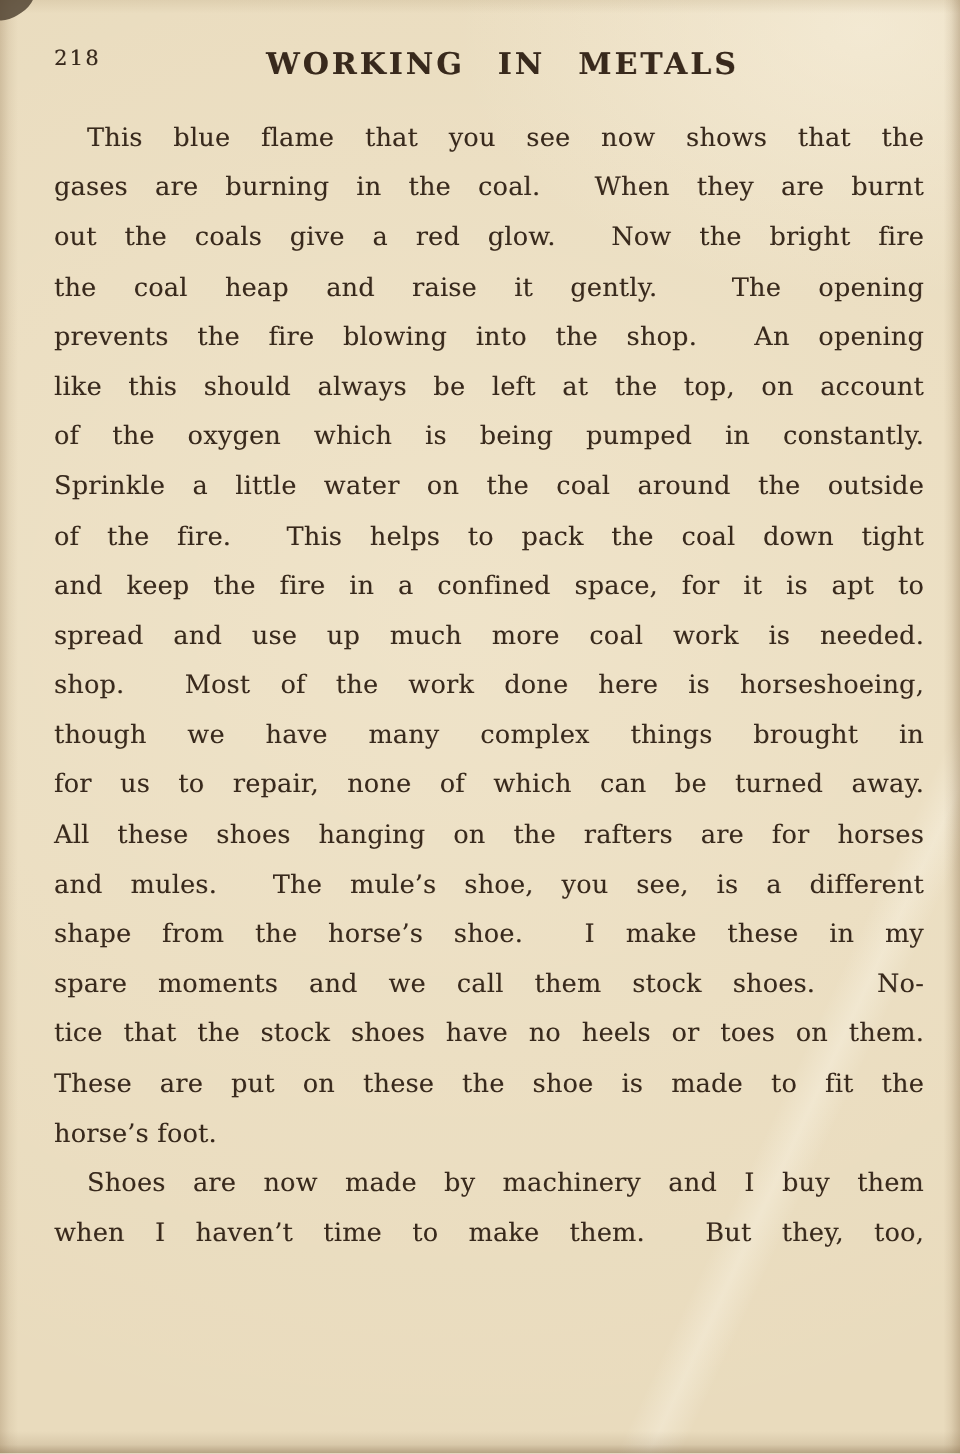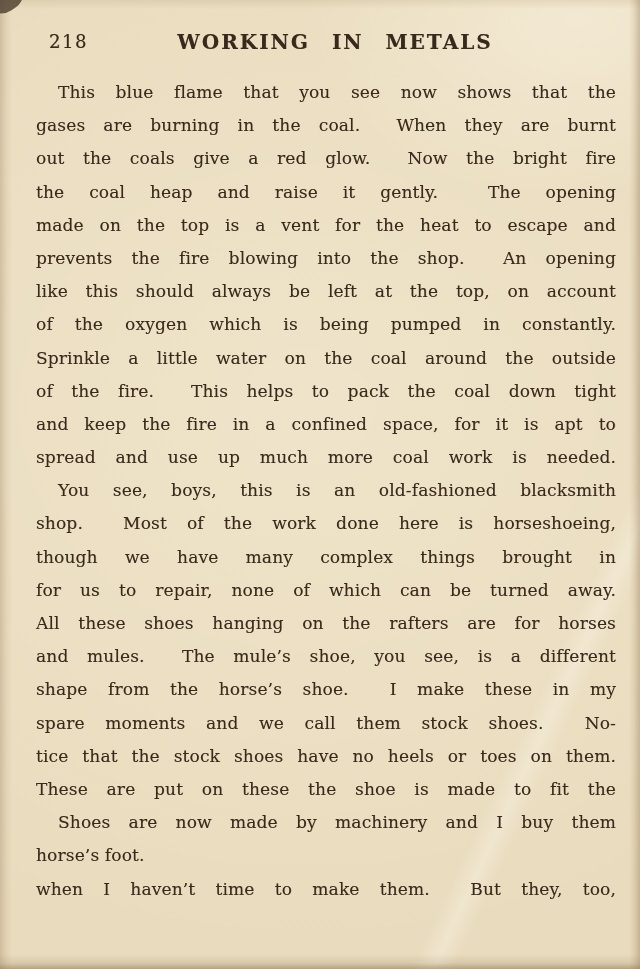--- a/index.html
+++ b/index.html
@@ -38,22 +38,22 @@
   }
   .header {
     position: absolute;
     left: 36px; right: 24px;
     top: 30px;
     height: 26px;
     text-align: center;
   }
   .page-number {
     position: absolute;
-    left: 13px; top: 1px;
-    font-size: 18px;
+    left: 0; top: 1px;
+    font-size: 14px;
     letter-spacing: 1.5px;
     text-shadow: 0.4px 0.4px 0 rgba(52,38,26,0.45);
   }
   .header-title {
     display: inline-block;
     margin-left: 18px;
     font-size: 20px;
     font-weight: 700;
     letter-spacing: 2px;
     word-spacing: 13px;
@@ -86,35 +86,33 @@
   <div class="header">
     <span class="page-number">218</span>
     <span class="header-title">WORKING IN METALS</span>
   </div>
 
   <div class="body-text" id="body-text">
       <div class="line indent">This blue flame that you see now shows that the</div>
       <div class="line">gases are burning in the coal.&nbsp; When they are burnt</div>
       <div class="line">out the coals give a red glow.&nbsp; Now the bright fire</div>
       <div class="line">the coal heap and raise it gently.&nbsp; The opening</div>
-      <div class="line">made on the top is a vent for the heat to escape and</div>
       <div class="line">prevents the fire blowing into the shop.&nbsp; An opening</div>
       <div class="line">like this should always be left at the top, on account</div>
       <div class="line">of the oxygen which is being pumped in constantly.</div>
       <div class="line">Sprinkle a little water on the coal around the outside</div>
       <div class="line">of the fire.&nbsp; This helps to pack the coal down tight</div>
       <div class="line">and keep the fire in a confined space, for it is apt to</div>
       <div class="line">spread and use up much more coal work is needed.</div>
-      <div class="line indent">You see, boys, this is an old-fashioned blacksmith</div>
       <div class="line">shop.&nbsp; Most of the work done here is horseshoeing,</div>
       <div class="line">though we have many complex things brought in</div>
       <div class="line">for us to repair, none of which can be turned away.</div>
       <div class="line">All these shoes hanging on the rafters are for horses</div>
       <div class="line">and mules.&nbsp; The mule’s shoe, you see, is a different</div>
       <div class="line">shape from the horse’s shoe.&nbsp; I make these in my</div>
       <div class="line">spare moments and we call them stock shoes.&nbsp; No-</div>
       <div class="line">tice that the stock shoes have no heels or toes on them.</div>
       <div class="line">These are put on these the shoe is made to fit the</div>
+      <div class="line plast">horse’s foot.</div>
       <div class="line indent">Shoes are now made by machinery and I buy them</div>
-      <div class="line plast">horse’s foot.</div>
       <div class="line">when I haven’t time to make them.&nbsp; But they, too,</div>
     </div>
 </div>
 
 </body></html>

